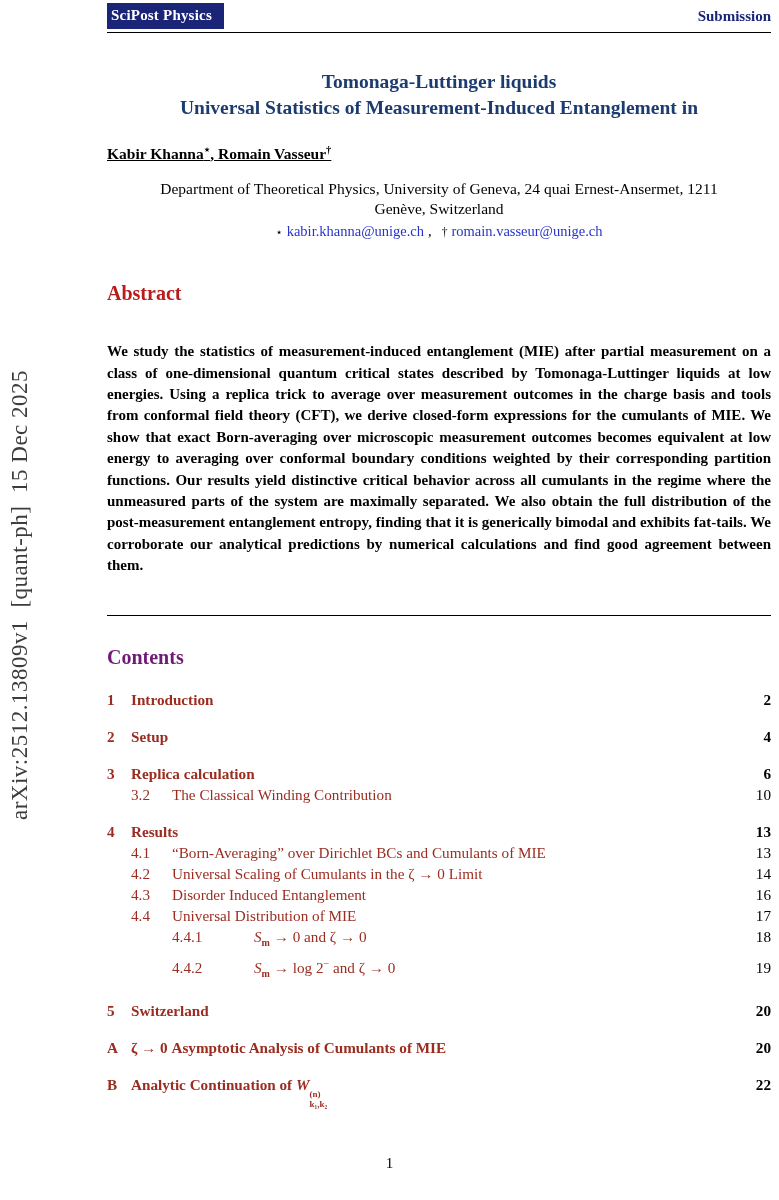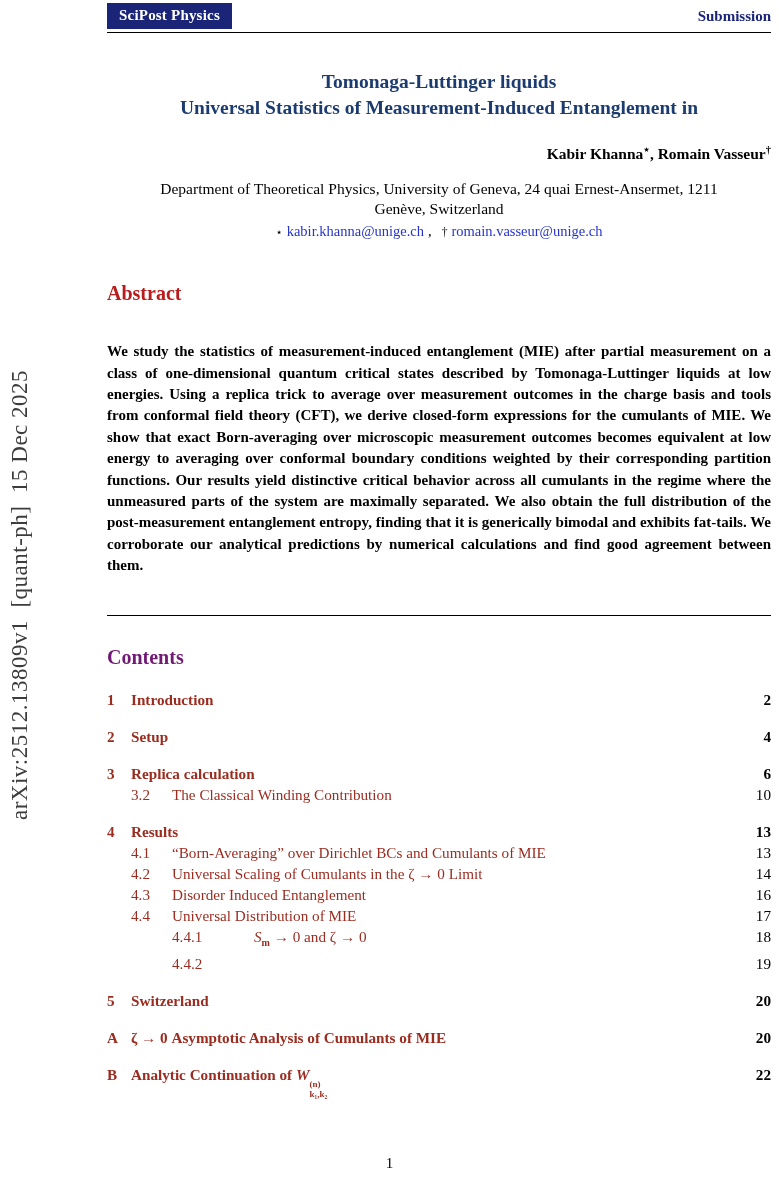--- a/index.html
+++ b/index.html
@@ -22,21 +22,21 @@
   }
 
   
   .header {
     display: flex; justify-content: space-between; align-items: center;
     padding-top: 3px;
   }
   .badge {
     background: #1b2577; color: #fff;
     font-weight: bold; font-size: 15px;
-    padding: 4px 12px 5px 12px;
+    padding: 4px 12px 5px 4px;
     letter-spacing: 0.2px;
   }
   .submission {
     color: #1b2577; font-weight: bold; font-size: 15px;
   }
   .header-rule {
     border: none; border-top: 1.6px solid #000;
     margin: 3px 0 0 0;
   }
 
@@ -45,22 +45,22 @@
     margin-top: 36px;
     text-align: center;
     color: #1c3b6e;
     font-size: 19.5px; font-weight: bold;
     line-height: 26px;
   }
   .title span { display: block; }
 
   .authors {
     margin-top: 22px;
-    text-align: right;
-    font-weight: bold; font-size: 15.5px;
+    text-align: left;
+    font-weight: bold; font-size: 15.5px; text-decoration: underline;
   }
   .amark { font-size: 10.5px; }
 
   .affiliation {
     margin-top: 16px;
     text-align: center;
     font-size: 15.5px; line-height: 20px;
   }
   .affiliation span { display: block; }
 
@@ -237,20 +237,21 @@
       </div>
 
       <div class="toc-row lvl3">
         <span class="num">4.4.1</span>
         <span class="ttl"><span class="mvar">S</span><sub class="msubsc">m</sub><span> → 0 and ζ → 0</span></span>
         <span class="pg">18</span>
       </div>
 
       <div class="toc-row lvl3">
         <span class="num">4.4.2</span>
+        <span class="ttl"><span class="mvar">S</span><sub class="msubsc">m</sub><span> → log 2</span><sup class="msupsc">−</sup><span> and ζ → 0</span></span>
         <span class="pg">19</span>
       </div>
 
       <div class="toc-row lvl1 gap">
         <span class="num">5</span>
         <span class="ttl">Switzerland</span>
         <span class="pg">20</span>
       </div>
 
       <div class="toc-row lvl1 gap">

